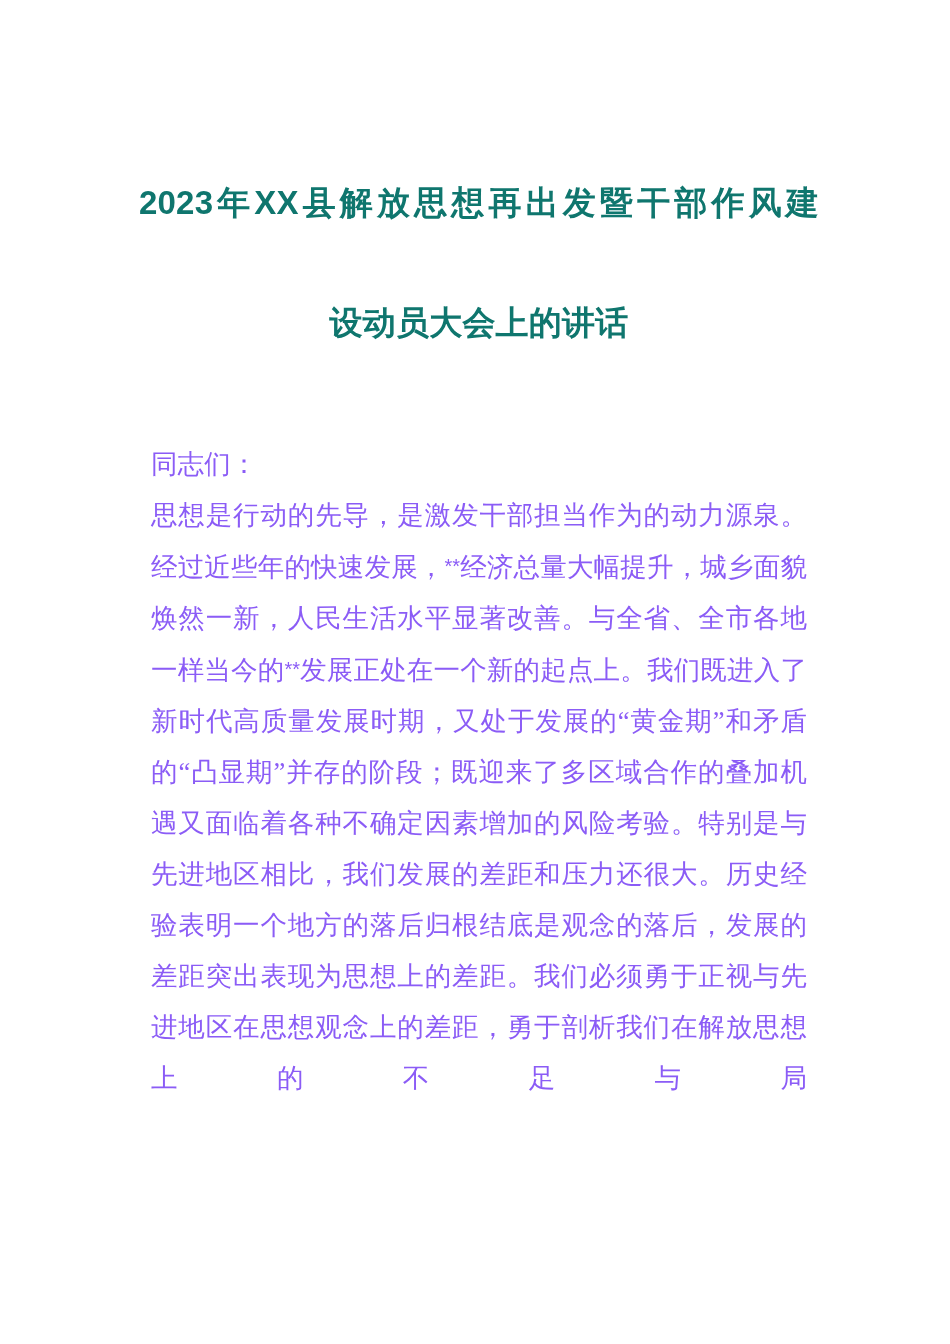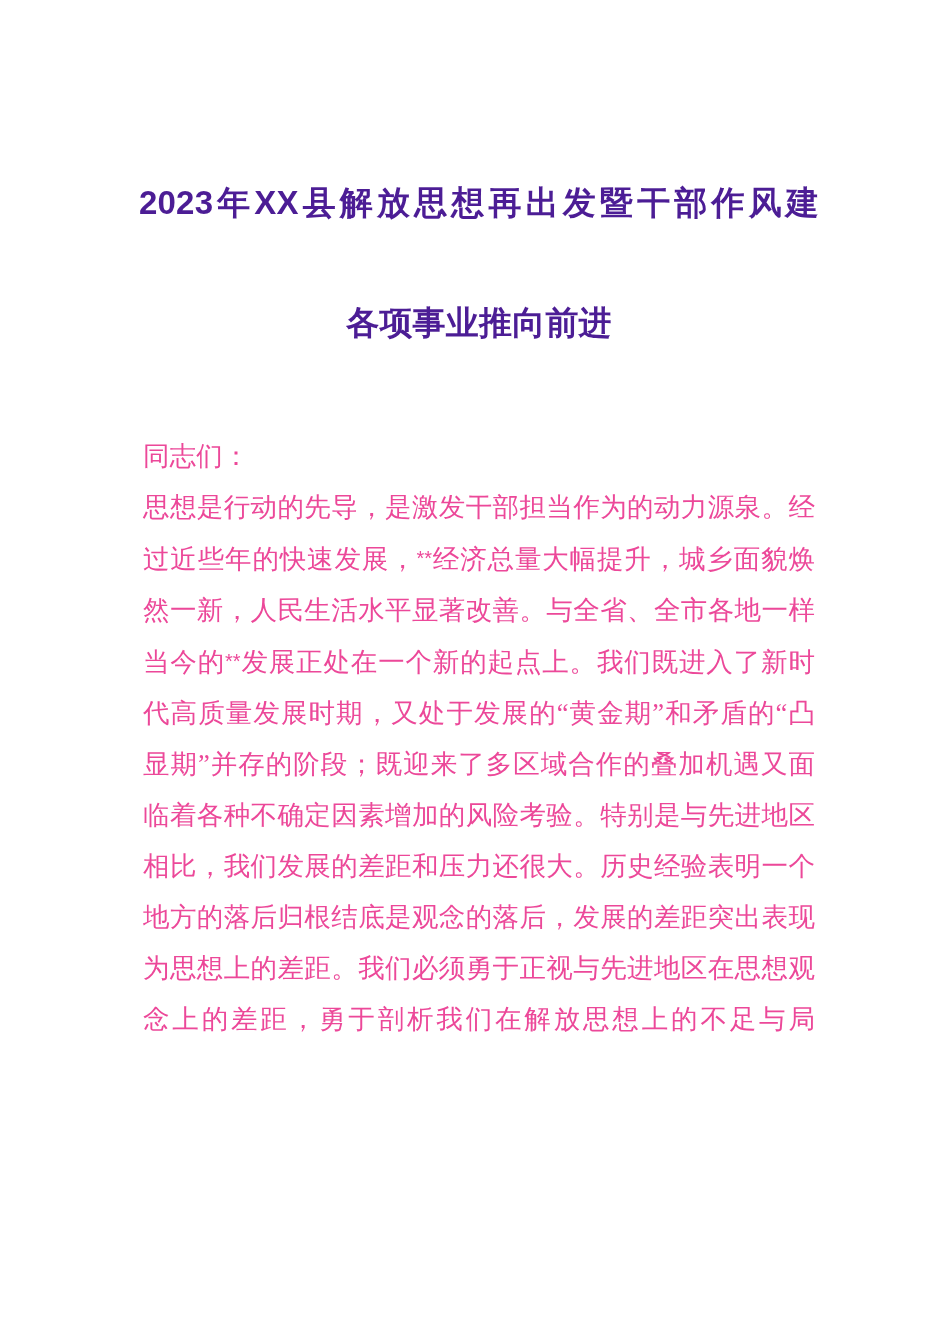--- a/index.html
+++ b/index.html
@@ -27,48 +27,48 @@
 
   
   .doc-title {
     margin: 0;
     padding: 0;
     padding-top: 143px;
     font-family: "Liberation Sans", "DejaVu Sans", sans-serif;
     font-weight: bold;
     font-size: 33px;
     line-height: 120px;
-    color: #4c1d95;
+    color: #0f766e;
     text-align: justify;
     text-align-last: center;
     text-justify: inter-character;
     letter-spacing: 0.2px;
   }
   .doc-title .t-line {
     display: block;
   }
   .doc-title .t-line-1 {
     text-align: justify;
     text-align-last: justify;
     text-justify: inter-character;
   }
   .doc-title .t-line-2 {
     text-align: center;
     text-align-last: center;
   }
 
   
   .body-block {
-    margin: 4px;
+    margin: 12px;
     padding: 0;
     padding-top: 44px;
     font-family: "Liberation Serif", "DejaVu Serif", serif;
     font-size: 26.5px;
     line-height: 51px;
-    color: #ec4899;
+    color: #8b5cf6;
     letter-spacing: 0.1px;
   }
 
   .para {
     margin: 0;
     padding: 0;
     text-align: justify;
     text-align-last: left;
     text-justify: inter-character;
     word-break: break-all;
@@ -89,21 +89,21 @@
 </style>
 </head>
 <body>
 
 <div class="page">
 
   <div class="doc-body">
 
     <h1 class="doc-title">
       <span class="t-line t-line-1">2023年XX县解放思想再出发暨干部作风建</span>
-      <span class="t-line t-line-2">各项事业推向前进</span>
+      <span class="t-line t-line-2">设动员大会上的讲话</span>
     </h1>
 
     <div class="body-block">
 
       <p class="para">同志们：</p>
 
 
       <p class="para full">思想是行动的先导，是激发干部担当作为的动力源泉。经过近些年的快速发展，<span class="stars">**</span>经济总量大幅提升，城乡面貌焕然一新，人民生活水平显著改善。与全省、全市各地一样当今的<span class="stars">**</span>发展正处在一个新的起点上。我们既进入了新时代高质量发展时期，又处于发展的“黄金期”和矛盾的“凸显期”并存的阶段；既迎来了多区域合作的叠加机遇又面临着各种不确定因素增加的风险考验。特别是与先进地区相比，我们发展的差距和压力还很大。历史经验表明一个地方的落后归根结底是观念的落后，发展的差距突出表现为思想上的差距。我们必须勇于正视与先进地区在思想观念上的差距，勇于剖析我们在解放思想上的不足与局</p>
 
     </div>

